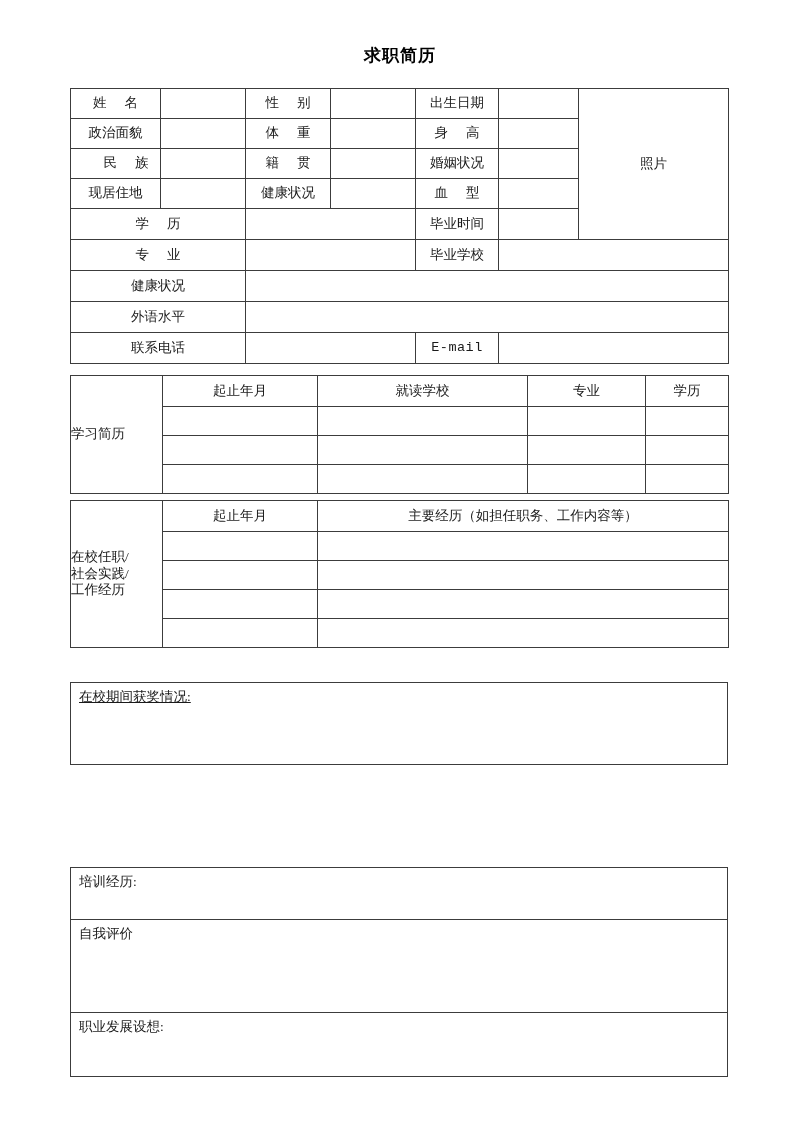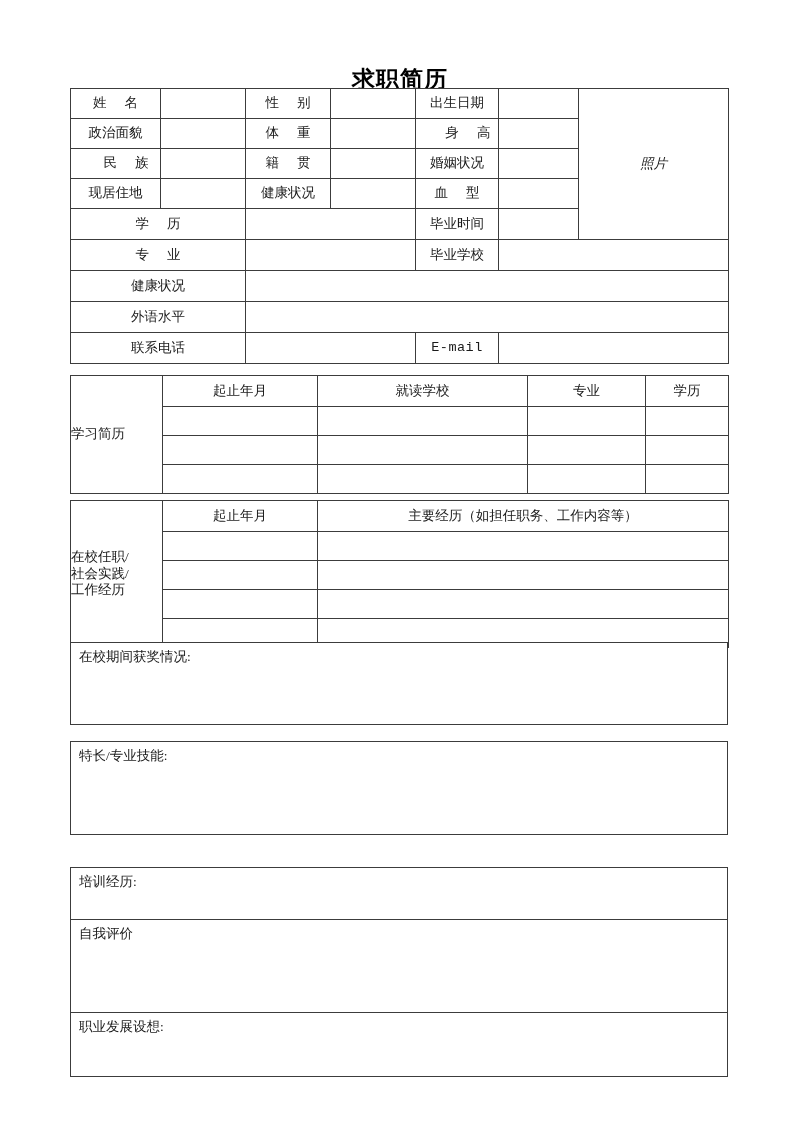--- a/index.html
+++ b/index.html
@@ -24,25 +24,24 @@
   }
 
   
   .doc-title {
     position: absolute;
     top: 44px;
     left: 0;
     width: 800px;
     text-align: center;
     font-family: "Liberation Sans", "DejaVu Sans", sans-serif;
-    font-size: 23px;
+    font-size: 17px;
     font-weight: bold;
     letter-spacing: 1px;
     color: #000;
-    margin-top: 20px;
   }
 
   
   .sheet {
     position: absolute;
     left: 70px;
     width: 658px;
     border-collapse: collapse;
     table-layout: fixed;
   }
@@ -59,21 +58,20 @@
   .lbl {
     text-align: center;
     white-space: nowrap;
   }
   .fill { background: #fff; }
 
   .photo-cell {
     text-align: center;
     vertical-align: middle;
     font-size: 13.5px;
-    font-style: italic;
   }
 
   .mono {
     font-family: "Liberation Mono", "DejaVu Sans Mono", monospace;
     font-size: 13px;
     letter-spacing: 0.5px;
   }
 
   .colhead {
     text-align: center;
@@ -126,21 +124,21 @@
         <td class="fill"></td>
         <td class="lbl">出生日期</td>
         <td class="fill"></td>
         <td class="photo-cell" rowspan="5">照片</td>
       </tr>
       <tr style="height:30px">
         <td class="lbl">政治面貌</td>
         <td class="fill"></td>
         <td class="lbl" style="letter-spacing: 0.55em; text-indent: 0.55em;">体 重</td>
         <td class="fill"></td>
-        <td class="lbl" style="letter-spacing: 0.55em; text-indent: 0.55em; text-align: right;">身 高</td>
+        <td class="lbl" style="letter-spacing: 0.55em; text-indent: 0.55em;">身 高</td>
         <td class="fill"></td>
       </tr>
       <tr style="height:30px">
         <td class="lbl" style="letter-spacing: 0.55em; text-indent: 0.55em; padding-left: 21px;">民 族</td>
         <td class="fill"></td>
         <td class="lbl" style="letter-spacing: 0.55em; text-indent: 0.55em; margin-top: 40px;">籍 贯</td>
         <td class="fill"></td>
         <td class="lbl">婚姻状况</td>
         <td class="fill"></td>
       </tr>
@@ -246,29 +244,25 @@
         <td class="fill"></td>
         <td class="fill"></td>
       </tr>
       <tr style="height:29px">
         <td class="fill"></td>
         <td class="fill"></td>
       </tr>
     </tbody>
   </table>
 
-  <div class="freebox" style="top:642px;height:83px;">
+  <div class="freebox" style="top:682px;height:83px;text-decoration:underline;">
     <div class="cap">在校期间获奖情况:</div>
     <div></div>
   </div>
 
-  <div class="freebox" style="top:741px;height:94px;">
-    <div class="cap">特长/专业技能:</div>
-    <div></div>
-  </div>
 
   <div class="freebox" style="top:867px;height:107px;">
     <div class="cap">培训经历:</div>
     <div></div>
   </div>
 
   <div class="freebox" style="top:919px;height:109px;">
     <div class="cap">自我评价</div>
     <div></div>
   </div>

